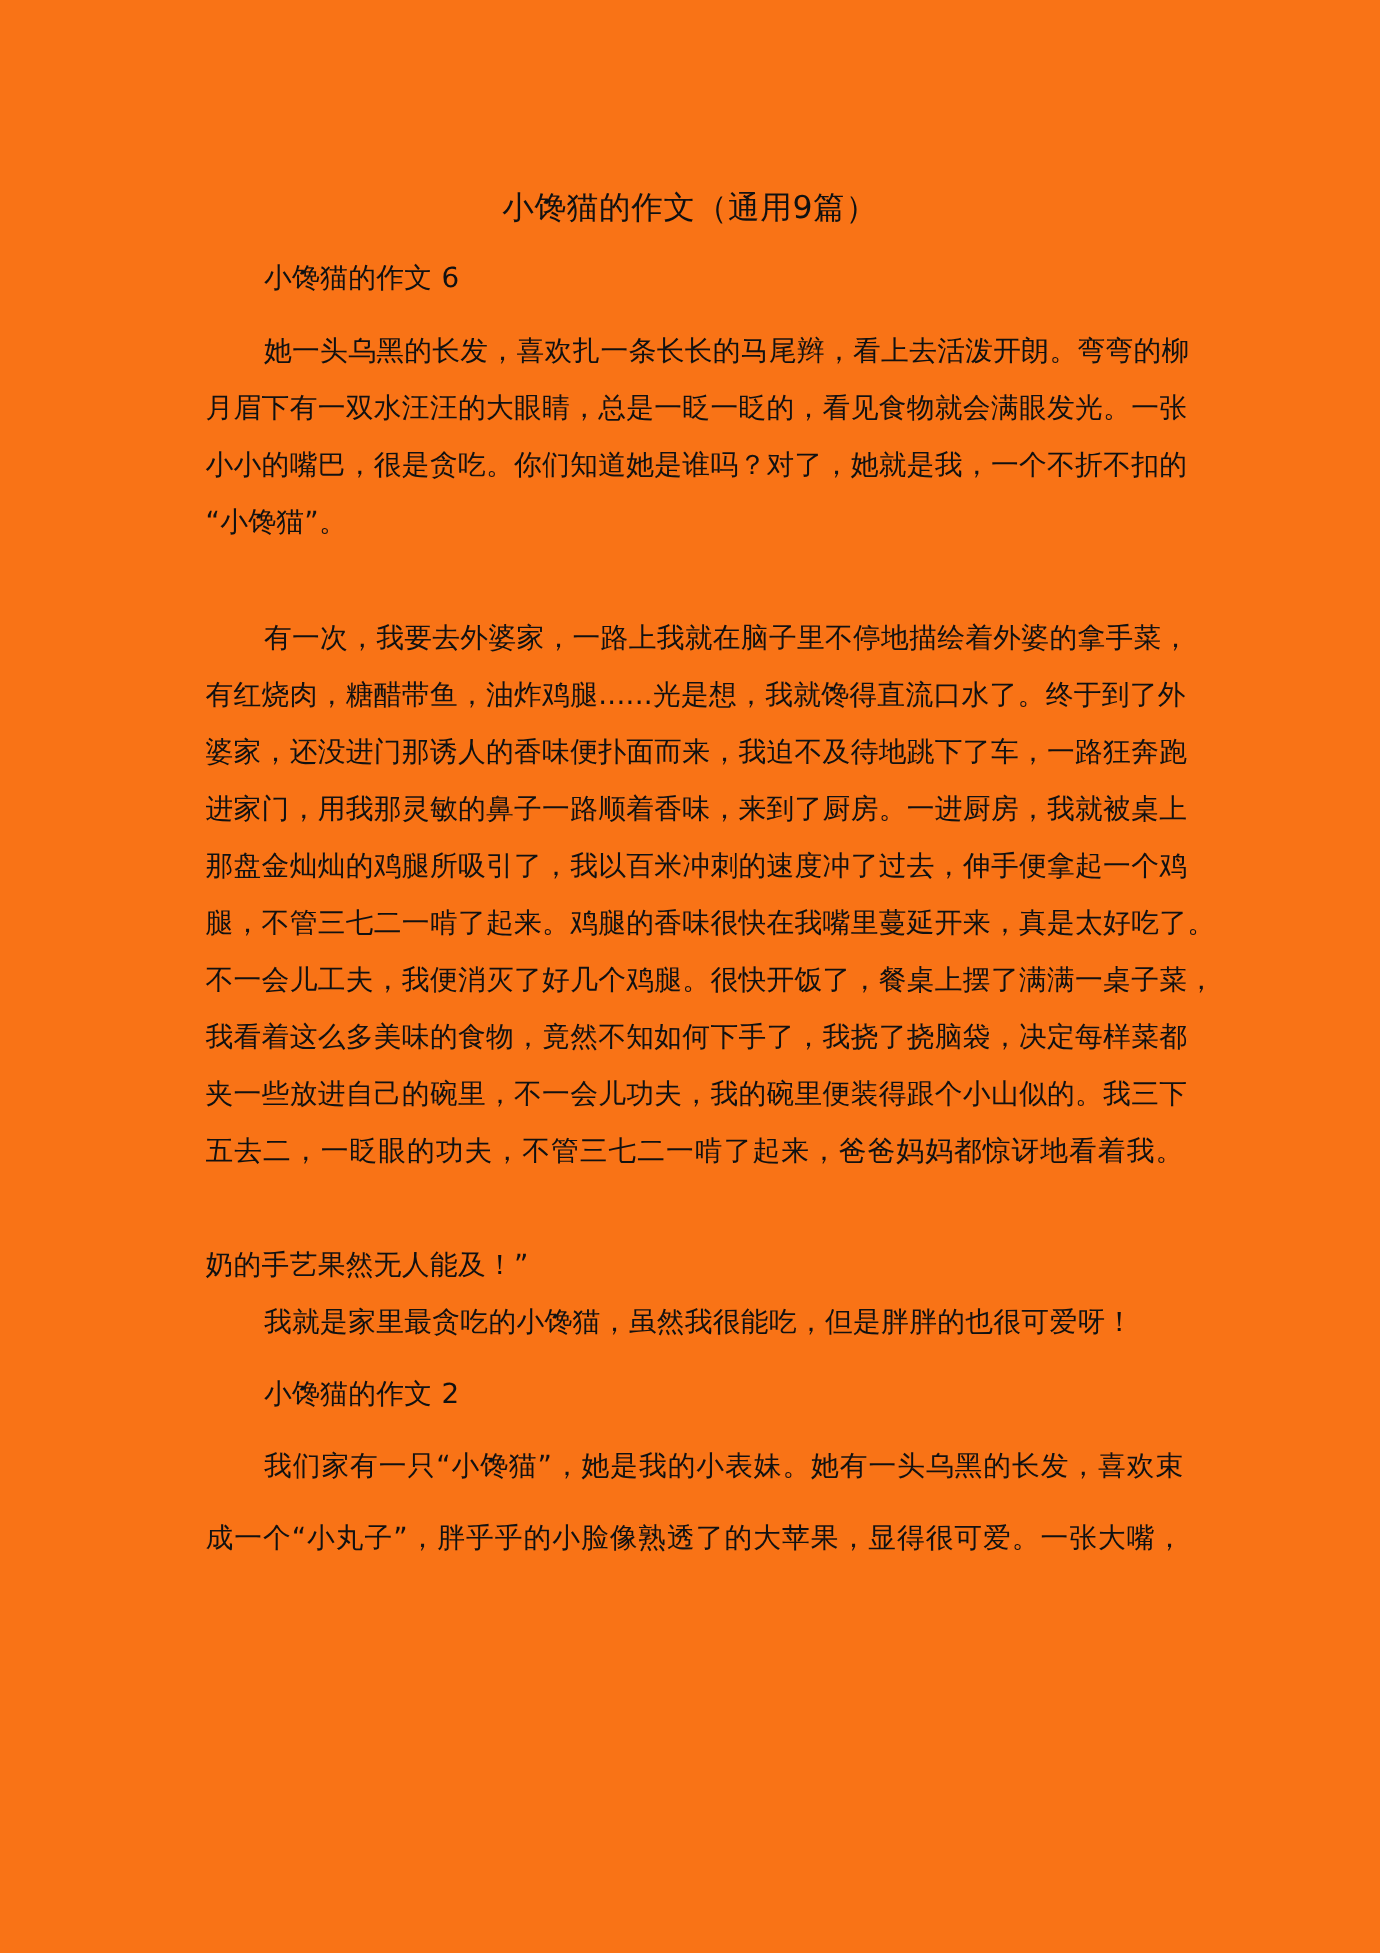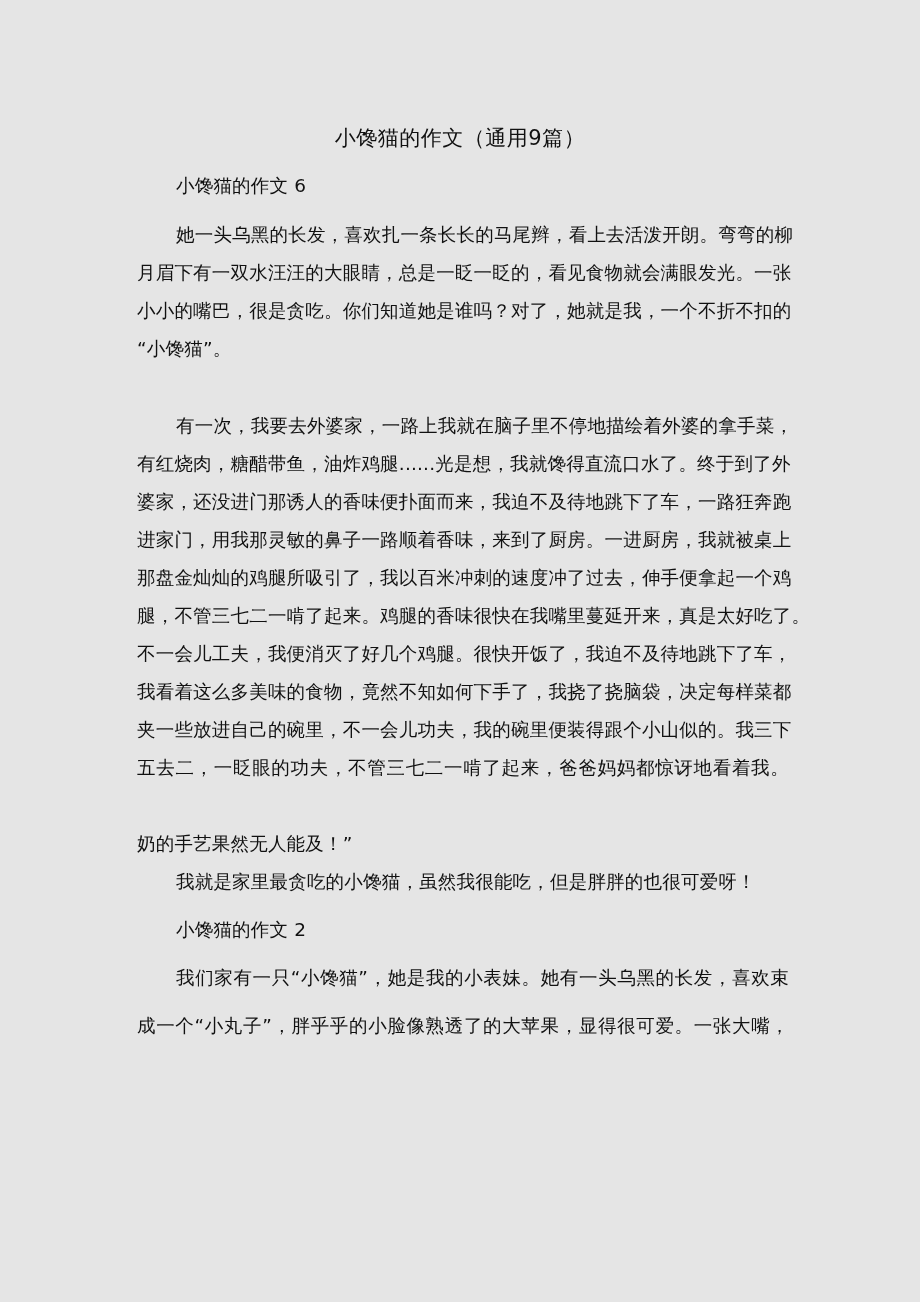--- a/index.html
+++ b/index.html
@@ -1,18 +1,18 @@
 <!DOCTYPE html>
 <html><head>
 <meta charset="utf-8">
 <style>
   html, body { margin: 0; padding: 0; background: #ffffff; }
   body { width: 920px; height: 1302px; position: relative; overflow: hidden;
          font-family: "DejaVu Sans", "Liberation Sans", sans-serif; color: #111111; }
-  .page { position: absolute; left: 0; top: 0; width: 920px; height: 1302px; background: #e5e5e5; }
+  .page { position: absolute; left: 0; top: 0; width: 920px; height: 1302px; background: #f97316; }
   .title { position: absolute; left: 0; width: 920px; top: 124px; text-align: center;
            font-size: 21px; line-height: 28px; white-space: nowrap; letter-spacing: 0.5px; }
   .ln { position: absolute; left: 137px; width: 652px; font-size: 18.5px; line-height: 24px;
         white-space: nowrap; letter-spacing: 0.2px; }
   .ln.indent { left: 176px; width: 613px; }
   .ln.just { text-align: justify; text-align-last: justify; }
 </style>
 </head>
 <body>
 
@@ -26,21 +26,21 @@
   <div class="ln just" style="top:299px">小小的嘴巴，很是贪吃。你们知道她是谁吗？对了，她就是我，一个不折不扣的</div>
   <div class="ln just" style="top:261px">月眉下有一双水汪汪的大眼睛，总是一眨一眨的，看见食物就会满眼发光。一张</div>
   <div class="ln" style="top:337px">“小馋猫”。</div>
 
   <div class="ln indent just" style="top:414px">有一次，我要去外婆家，一路上我就在脑子里不停地描绘着外婆的拿手菜，</div>
   <div class="ln just" style="top:452px">有红烧肉，糖醋带鱼，油炸鸡腿......光是想，我就馋得直流口水了。终于到了外</div>
   <div class="ln just" style="top:490px">婆家，还没进门那诱人的香味便扑面而来，我迫不及待地跳下了车，一路狂奔跑</div>
   <div class="ln just" style="top:528px">进家门，用我那灵敏的鼻子一路顺着香味，来到了厨房。一进厨房，我就被桌上</div>
   <div class="ln just" style="top:566px">那盘金灿灿的鸡腿所吸引了，我以百米冲刺的速度冲了过去，伸手便拿起一个鸡</div>
   <div class="ln just" style="top:604px">腿，不管三七二一啃了起来。鸡腿的香味很快在我嘴里蔓延开来，真是太好吃了。</div>
-  <div class="ln just" style="top:642px">不一会儿工夫，我便消灭了好几个鸡腿。很快开饭了，我迫不及待地跳下了车，</div>
+  <div class="ln just" style="top:642px">不一会儿工夫，我便消灭了好几个鸡腿。很快开饭了，餐桌上摆了满满一桌子菜，</div>
   <div class="ln just" style="top:680px">我看着这么多美味的食物，竟然不知如何下手了，我挠了挠脑袋，决定每样菜都</div>
   <div class="ln just" style="top:718px">夹一些放进自己的碗里，不一会儿功夫，我的碗里便装得跟个小山似的。我三下</div>
   <div class="ln just" style="top:756px">五去二，一眨眼的功夫，不管三七二一啃了起来，爸爸妈妈都惊讶地看着我。</div>
   <div class="ln" style="top:832px">奶的手艺果然无人能及！”</div>
 
   <div class="ln indent" style="top:870px">我就是家里最贪吃的小馋猫，虽然我很能吃，但是胖胖的也很可爱呀！</div>
 
   <div class="ln indent" style="top:918px">小馋猫的作文 2</div>
 
   <div class="ln indent just" style="top:966px">我们家有一只“小馋猫”，她是我的小表妹。她有一头乌黑的长发，喜欢束</div>

